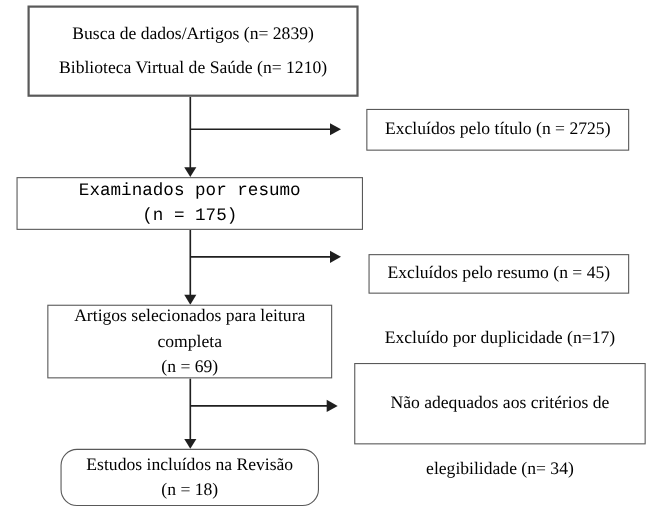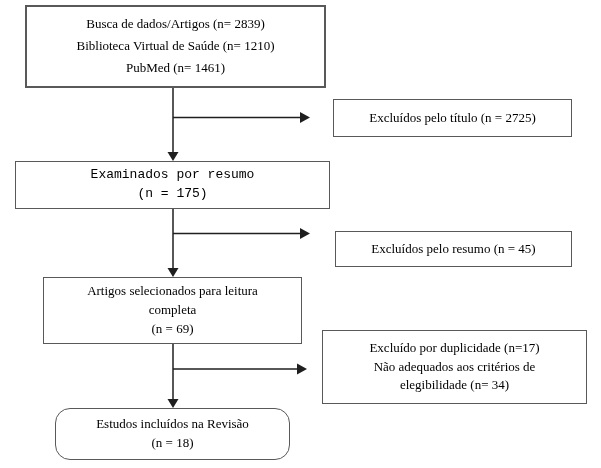--- a/index.html
+++ b/index.html
@@ -18,40 +18,40 @@
   .box {
     position: absolute;
     box-sizing: border-box;
     border: 1px solid var(--border-color, #595959);
     background: #ffffff;
     display: flex;
     flex-direction: column;
     align-items: center;
     justify-content: center;
     text-align: center;
-    font-size: 13px;
+    font-size: 16px;
     line-height: 1.45;
     color: var(--text-color, #000000);
   }
   .box span {
     display: block;
     white-space: nowrap;
   }
   #box-busca {
     left: 25px; top: 5px; width: 301px; height: 83px;
     border-width: 2px;
     justify-content: space-evenly;
     line-height: 1.15;
     padding: 3px 0;
   }
   #box-excl-titulo   { left: 333px; top: 99px;  width: 239px; height: 38px; text-align: center; }
   #box-examinados    { left: 15px;  top: 161px; width: 315px; height: 48px; font-family: Liberation Mono, monospace; }
   #box-excl-resumo   { left: 335px; top: 215px; width: 237px; height: 36px; margin-top: 16px; }
   #box-artigos       { left: 43px;  top: 277px; width: 259px; height: 67px; }
-  #box-duplicidade   { left: 322px; top: 330px; width: 265px; height: 74px; }
+  #box-duplicidade   { left: 322px; top: 330px; width: 265px; height: 74px; gap: 36px; }
   #box-estudos       { left: 55px;  top: 408px; width: 235px; height: 52px; border-radius: 15px; }
 
   svg.connectors {
     position: absolute;
     left: 0; top: 0;
     width: 601px;
     height: 468px;
     pointer-events: none;
   }
   svg.connectors line {
@@ -91,21 +91,20 @@
     </g>
     <g>
       <line x1="173" y1="369" x2="298" y2="369"></line>
       <polygon points="297,363.5 297,374.5 307,369"></polygon>
     </g>
   </svg>
 
   <div class="box" id="box-busca">
     <span>Busca de dados/Artigos (n= 2839)</span>
     <span>Biblioteca Virtual de Saúde (n= 1210)</span>
-    <span>PubMed (n= 1461)</span>
   </div>
 
   <div class="box" id="box-excl-titulo">
     <span>Excluídos pelo título (n = 2725)</span>
   </div>
 
   <div class="box" id="box-examinados">
     <span>Examinados por resumo</span>
     <span>(n = 175)</span>
   </div>

